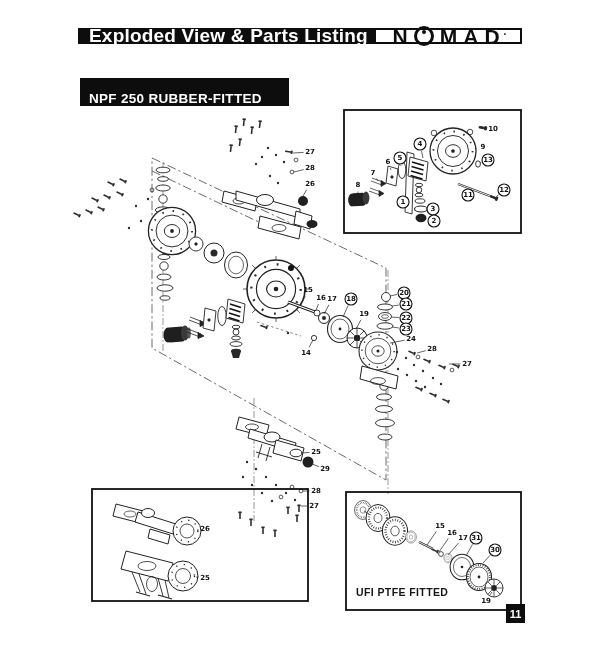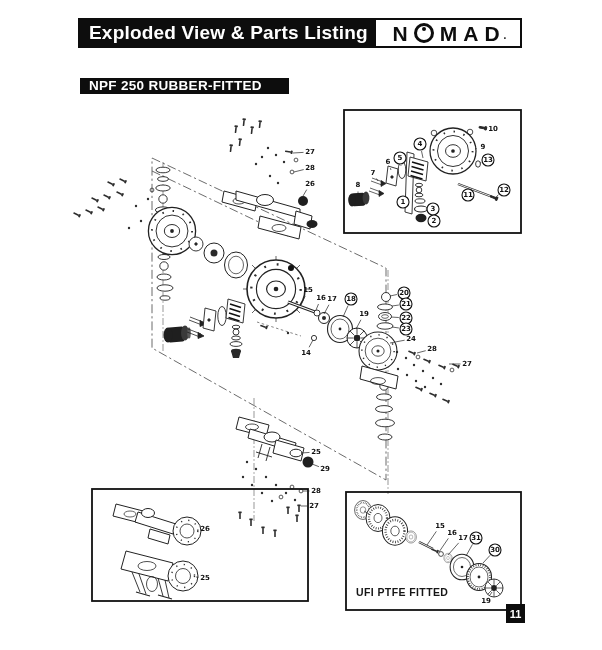--- a/index.html
+++ b/index.html
@@ -1,24 +1,24 @@
 <!DOCTYPE html>
 <html><head>
 <meta charset="utf-8">
 <style>
   html,body{margin:0;padding:0;background:#fff}
   .page{position:relative;width:602px;height:650px;background:#fff;overflow:hidden;font-family:"Liberation Sans",sans-serif}
-  .header-row{position:absolute;left:78px;top:18px;width:444px;height:30px;display:flex}
+  .header-row{position:absolute;left:78px;top:28px;width:444px;height:16px;display:flex}
   .title-bar{flex:1;background:#0d0d0d;color:#fff;display:flex;align-items:center;padding-left:11px;font-size:19px;font-weight:bold;letter-spacing:.2px;white-space:nowrap}
   .brand-box{width:148px;background:#fff;border:2.5px solid #0d0d0d;display:flex;align-items:center;justify-content:center;box-sizing:border-box}
   .bl{font-size:21px;font-weight:bold;color:#0d0d0d;margin:0 3px;line-height:1}
   .o-glyph{display:inline-block;width:14px;height:14px;border:3px solid #0d0d0d;border-radius:50%;position:relative;margin:0 3px}
   .o-dot{position:absolute;left:50%;top:.5px;width:4px;height:4px;margin-left:-2px;background:#0d0d0d;border-radius:50%}
   .tm{font-size:10px;font-weight:bold;color:#0d0d0d;align-self:flex-end;margin:0 0 5px 1px}
-  .sub-bar{position:absolute;left:80px;top:78px;width:209px;height:16px;background:#0d0d0d;color:#fff;display:flex;align-items:flex-start;padding-left:9px;box-sizing:border-box;font-size:13.5px;font-weight:bold;letter-spacing:.3px;white-space:nowrap}
+  .sub-bar{position:absolute;left:80px;top:78px;width:209px;height:28px;background:#0d0d0d;color:#fff;display:flex;align-items:flex-end;padding-left:9px;box-sizing:border-box;font-size:13.5px;font-weight:bold;letter-spacing:.3px;white-space:nowrap}
   svg.diagram{position:absolute;left:0;top:0}
   .page-num{position:absolute;left:506px;top:604px;width:19px;height:19px;background:#0d0d0d;color:#fff;display:flex;align-items:center;justify-content:center;font-size:11px;font-weight:bold;z-index:5}
   .callout-num{font-family:"DejaVu Sans",sans-serif;font-size:7px;font-weight:bold;fill:#111}
   .caption{font-family:"Liberation Sans",sans-serif;font-size:10.5px;font-weight:bold;fill:#161616;letter-spacing:.4px}
 </style>
 </head>
 <body>
 
 <div class="page">
 

